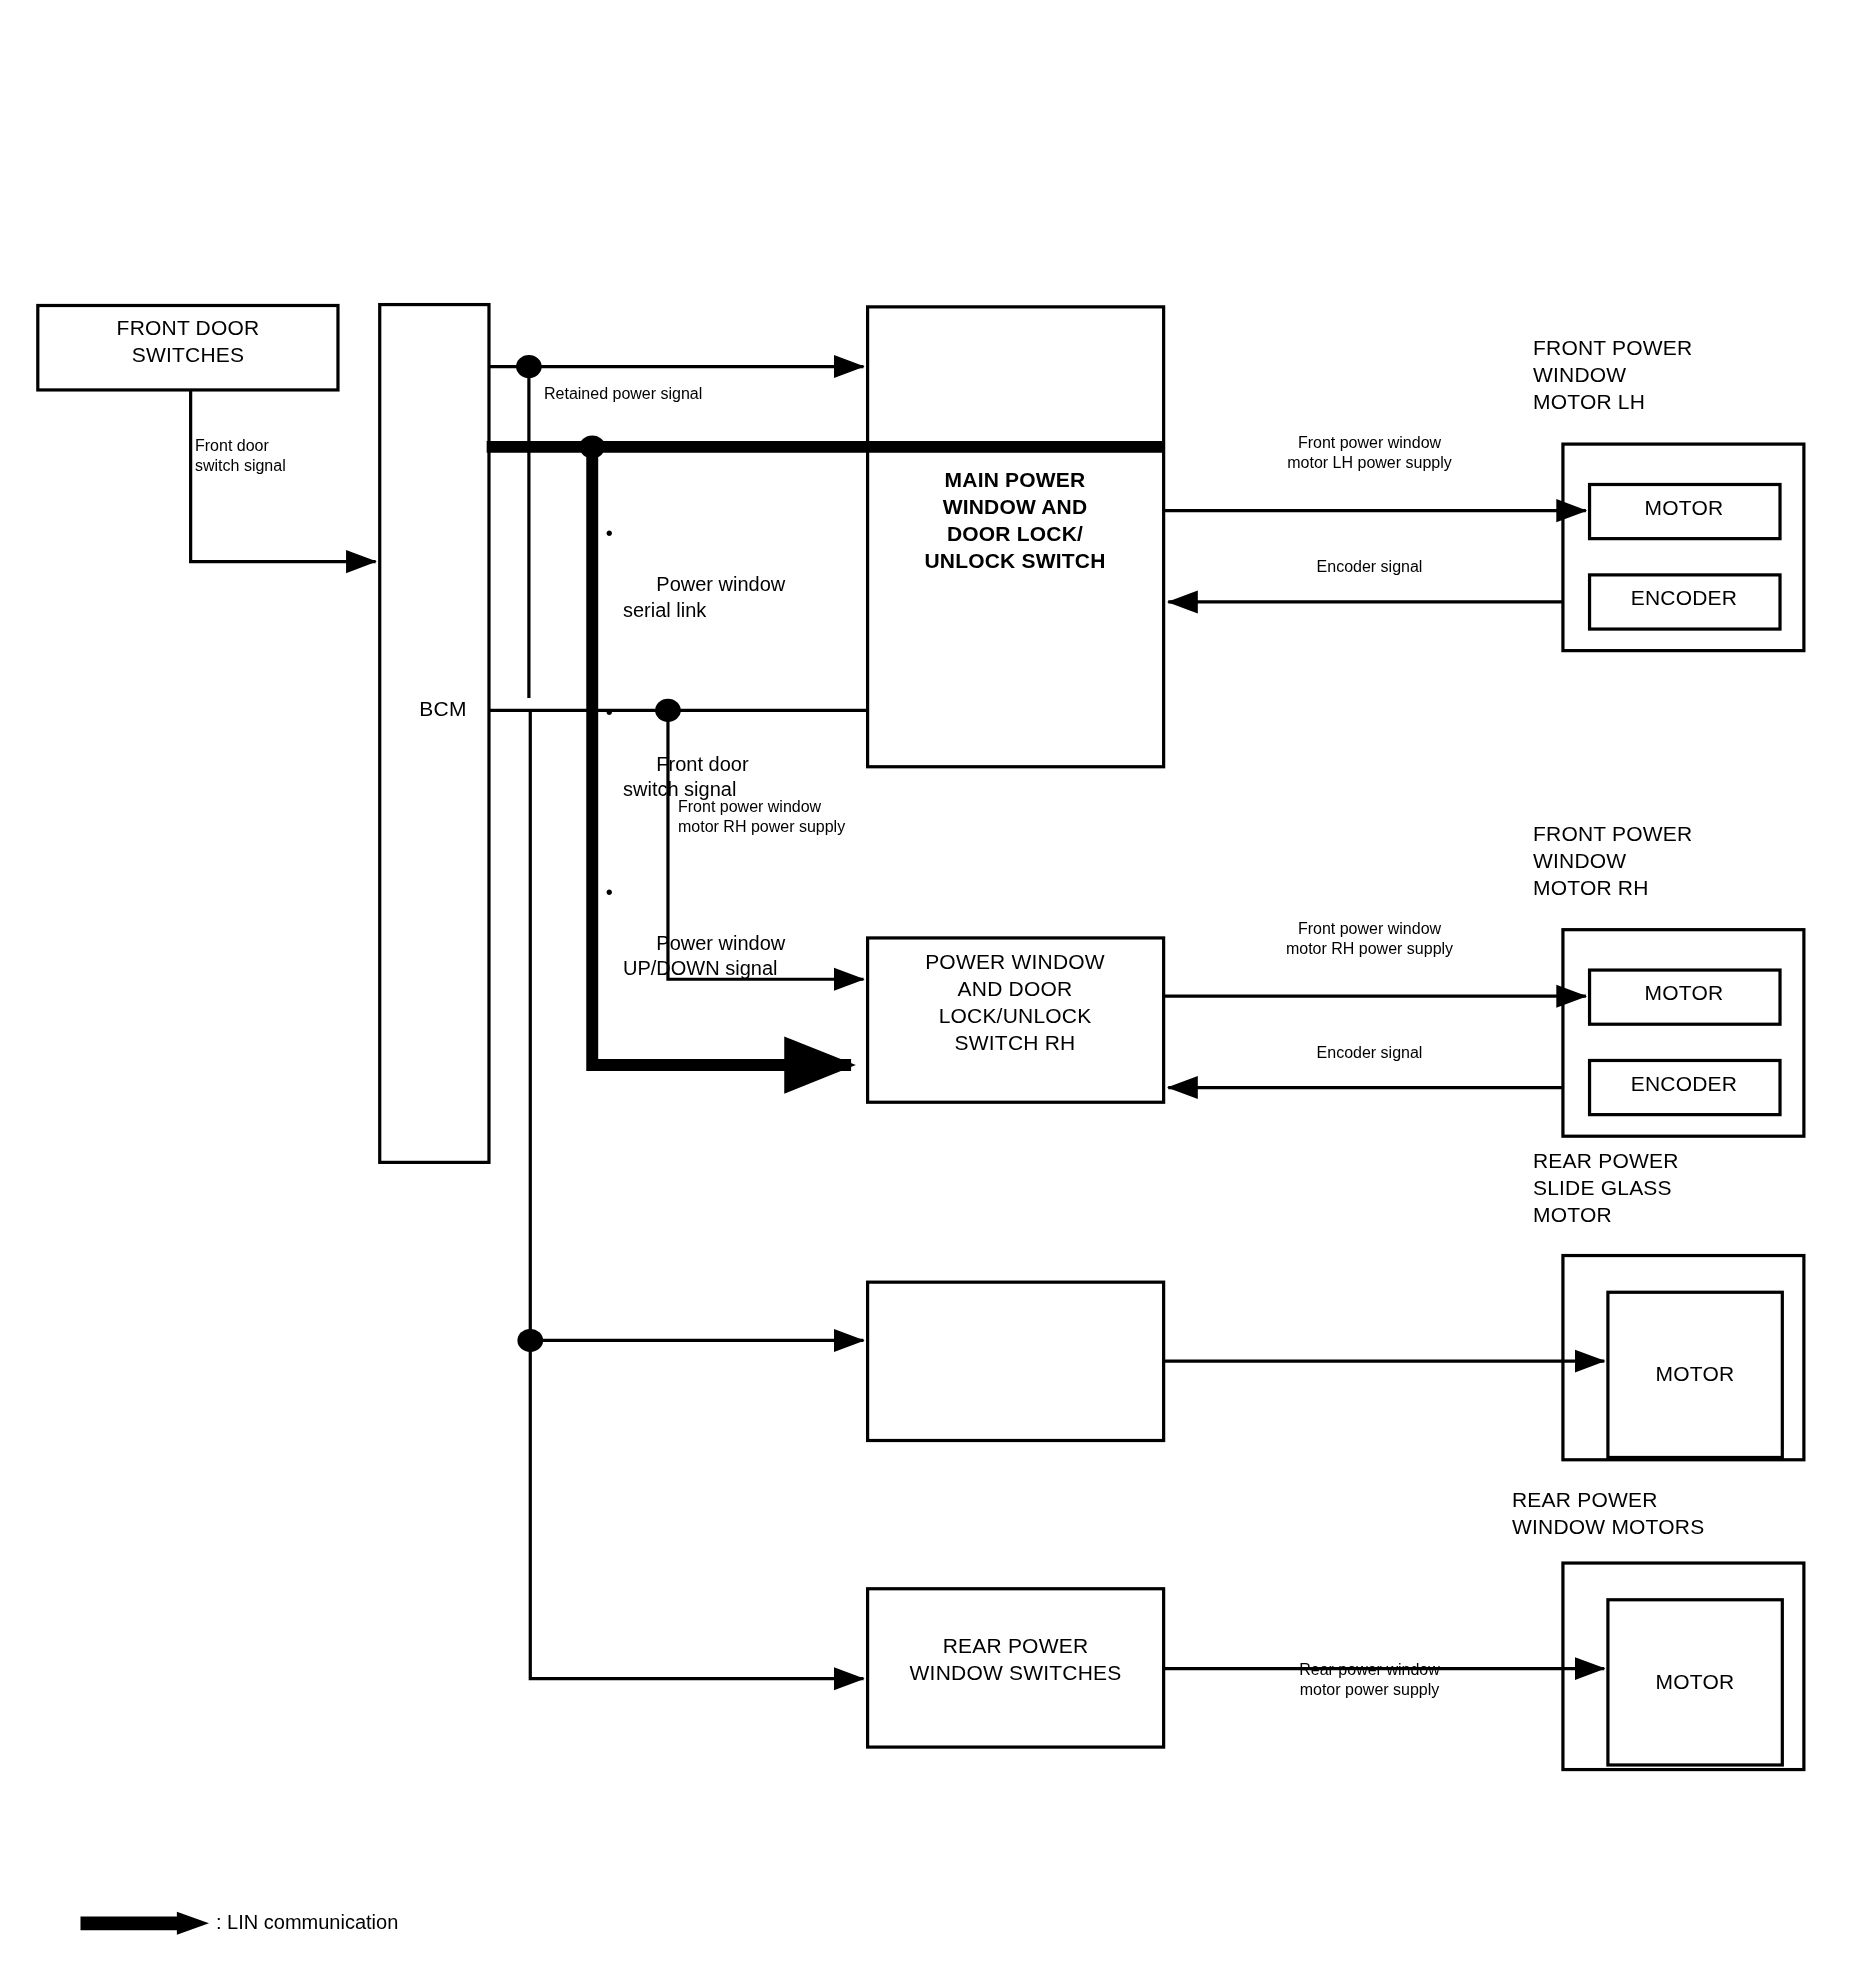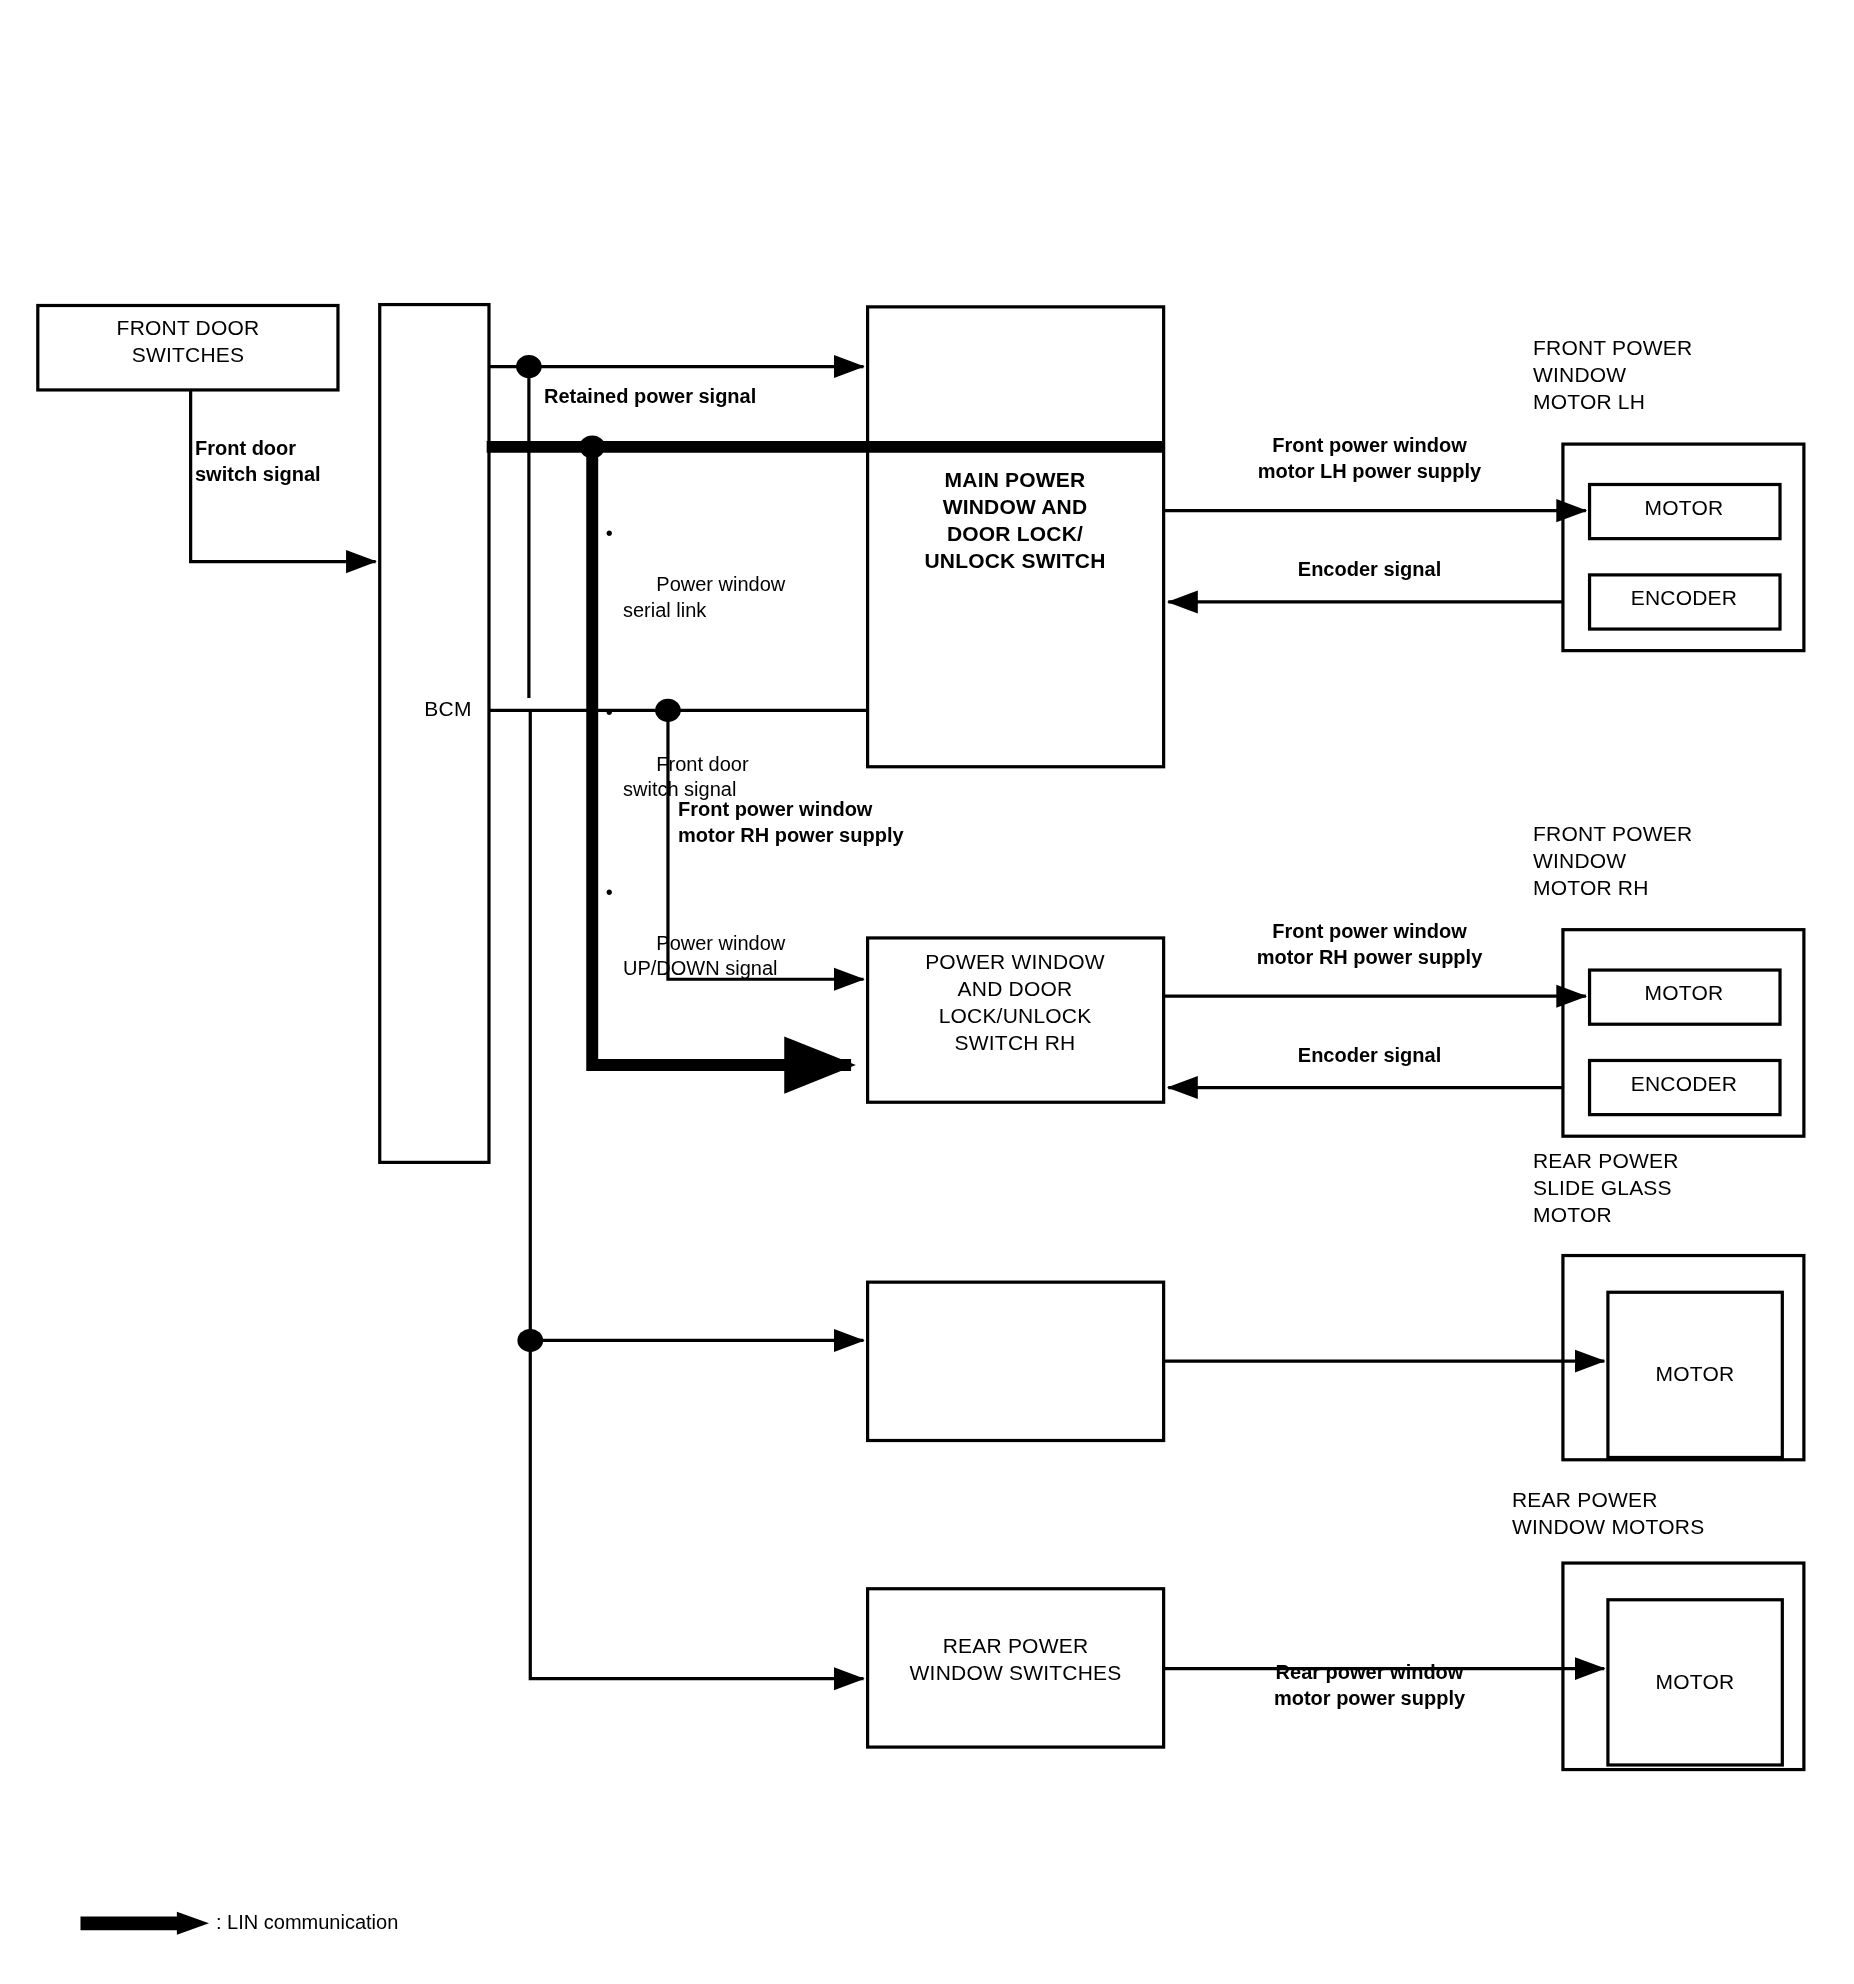--- a/index.html
+++ b/index.html
@@ -29,22 +29,22 @@
     line-height: 1.28;
     white-space: pre;
   }
   .box-title {
     font-size: 21px;
     font-weight: 400;
     text-align: center;
     letter-spacing: 0.2px;
   }
   .sig {
-    font-size: 20px;
-    font-weight: 700;
+    font-size: 16px;
+    font-weight: 400;
   }
   .cap {
     font-size: 21px;
     text-align: left;
     letter-spacing: 0.2px;
   }
   .bullets {
     font-size: 20px;
   }
   .bullets .row {
@@ -151,21 +151,21 @@
 
     <g>
       <path d="M175,4110 L400,4110" stroke="#000" stroke-width="30" fill="none"></path>
       <path d="M385,4085 L455,4110 L385,4135 z" fill="#000"></path>
     </g>
   </svg>
 
   <div class="lbl box-title" style="left:38px; top:278px; width:300px;">FRONT DOOR
 SWITCHES</div>
 
-  <div class="lbl box-title" style="left:361px; top:659px; width:126px;padding-left:24px;">BCM</div>
+  <div class="lbl box-title" style="left:380px; top:659px; width:126px;">BCM</div>
 
   <div class="lbl box-title" style="left:867px; top:430px; width:296px;font-weight:bold;">MAIN POWER
 WINDOW AND
 DOOR LOCK/
 UNLOCK SWITCH</div>
 
   <div class="lbl box-title" style="left:867px; top:912px; width:296px;">POWER WINDOW
 AND DOOR
 LOCK/UNLOCK
 SWITCH RH</div>

